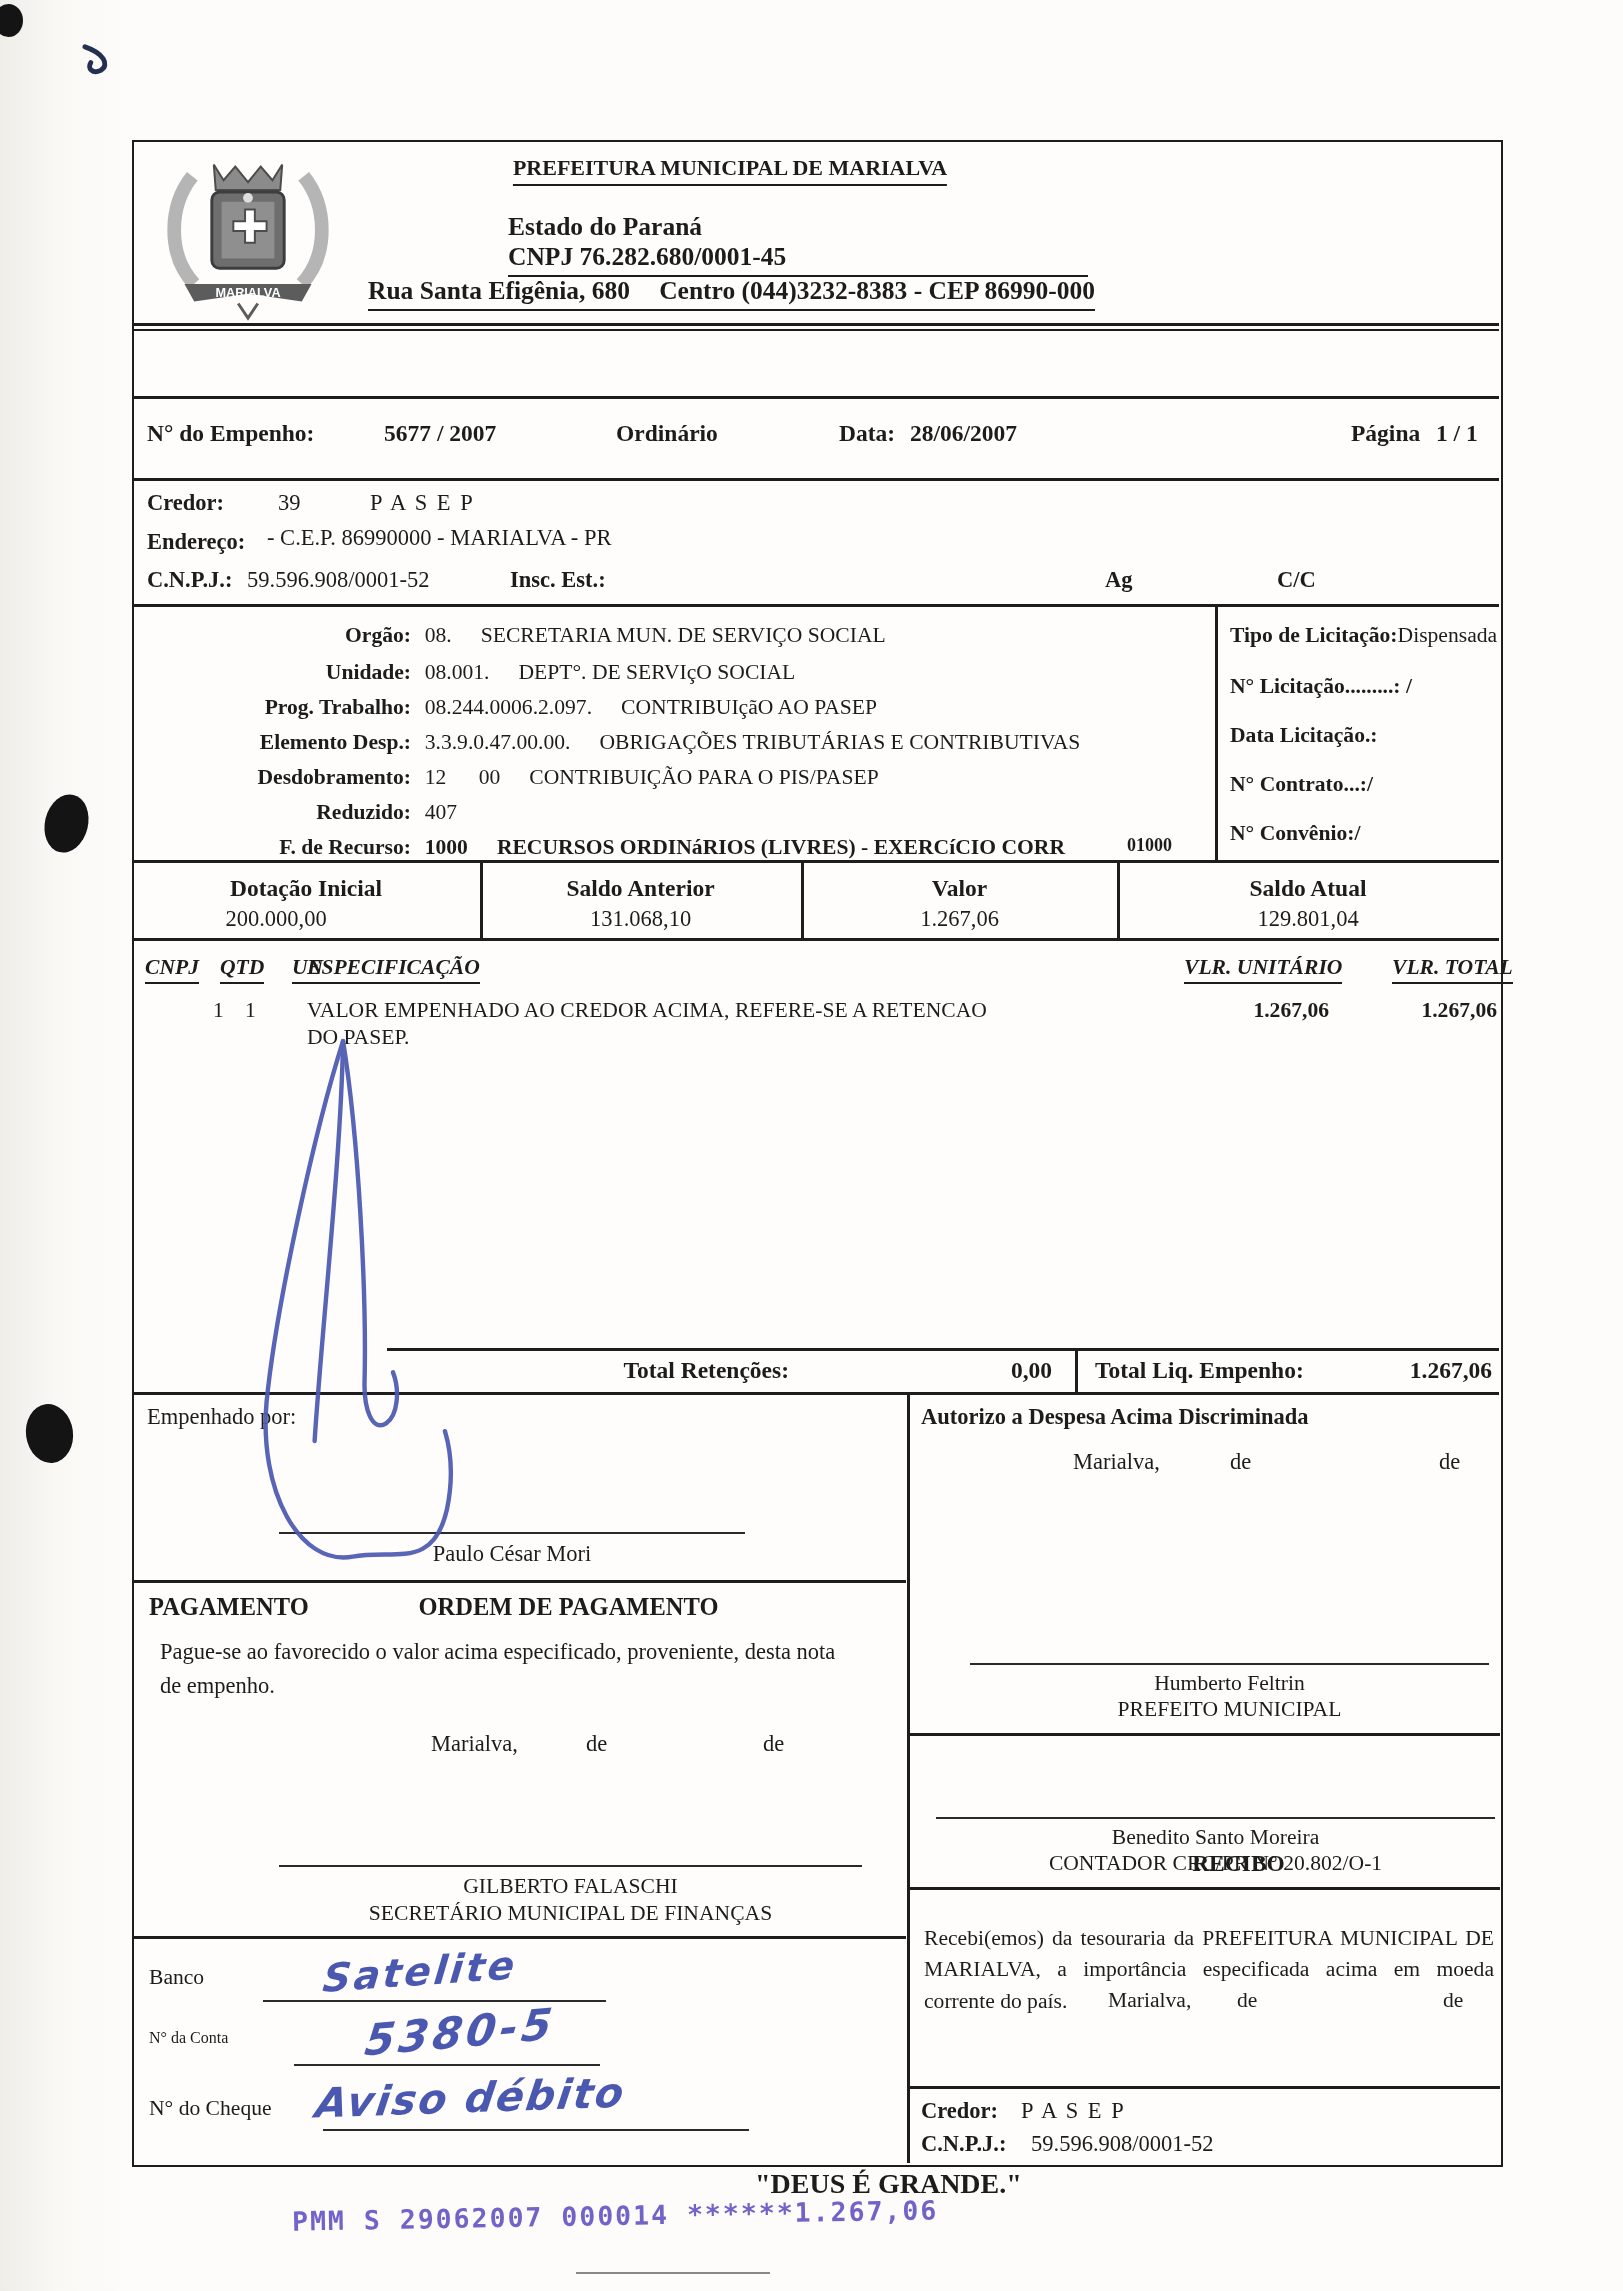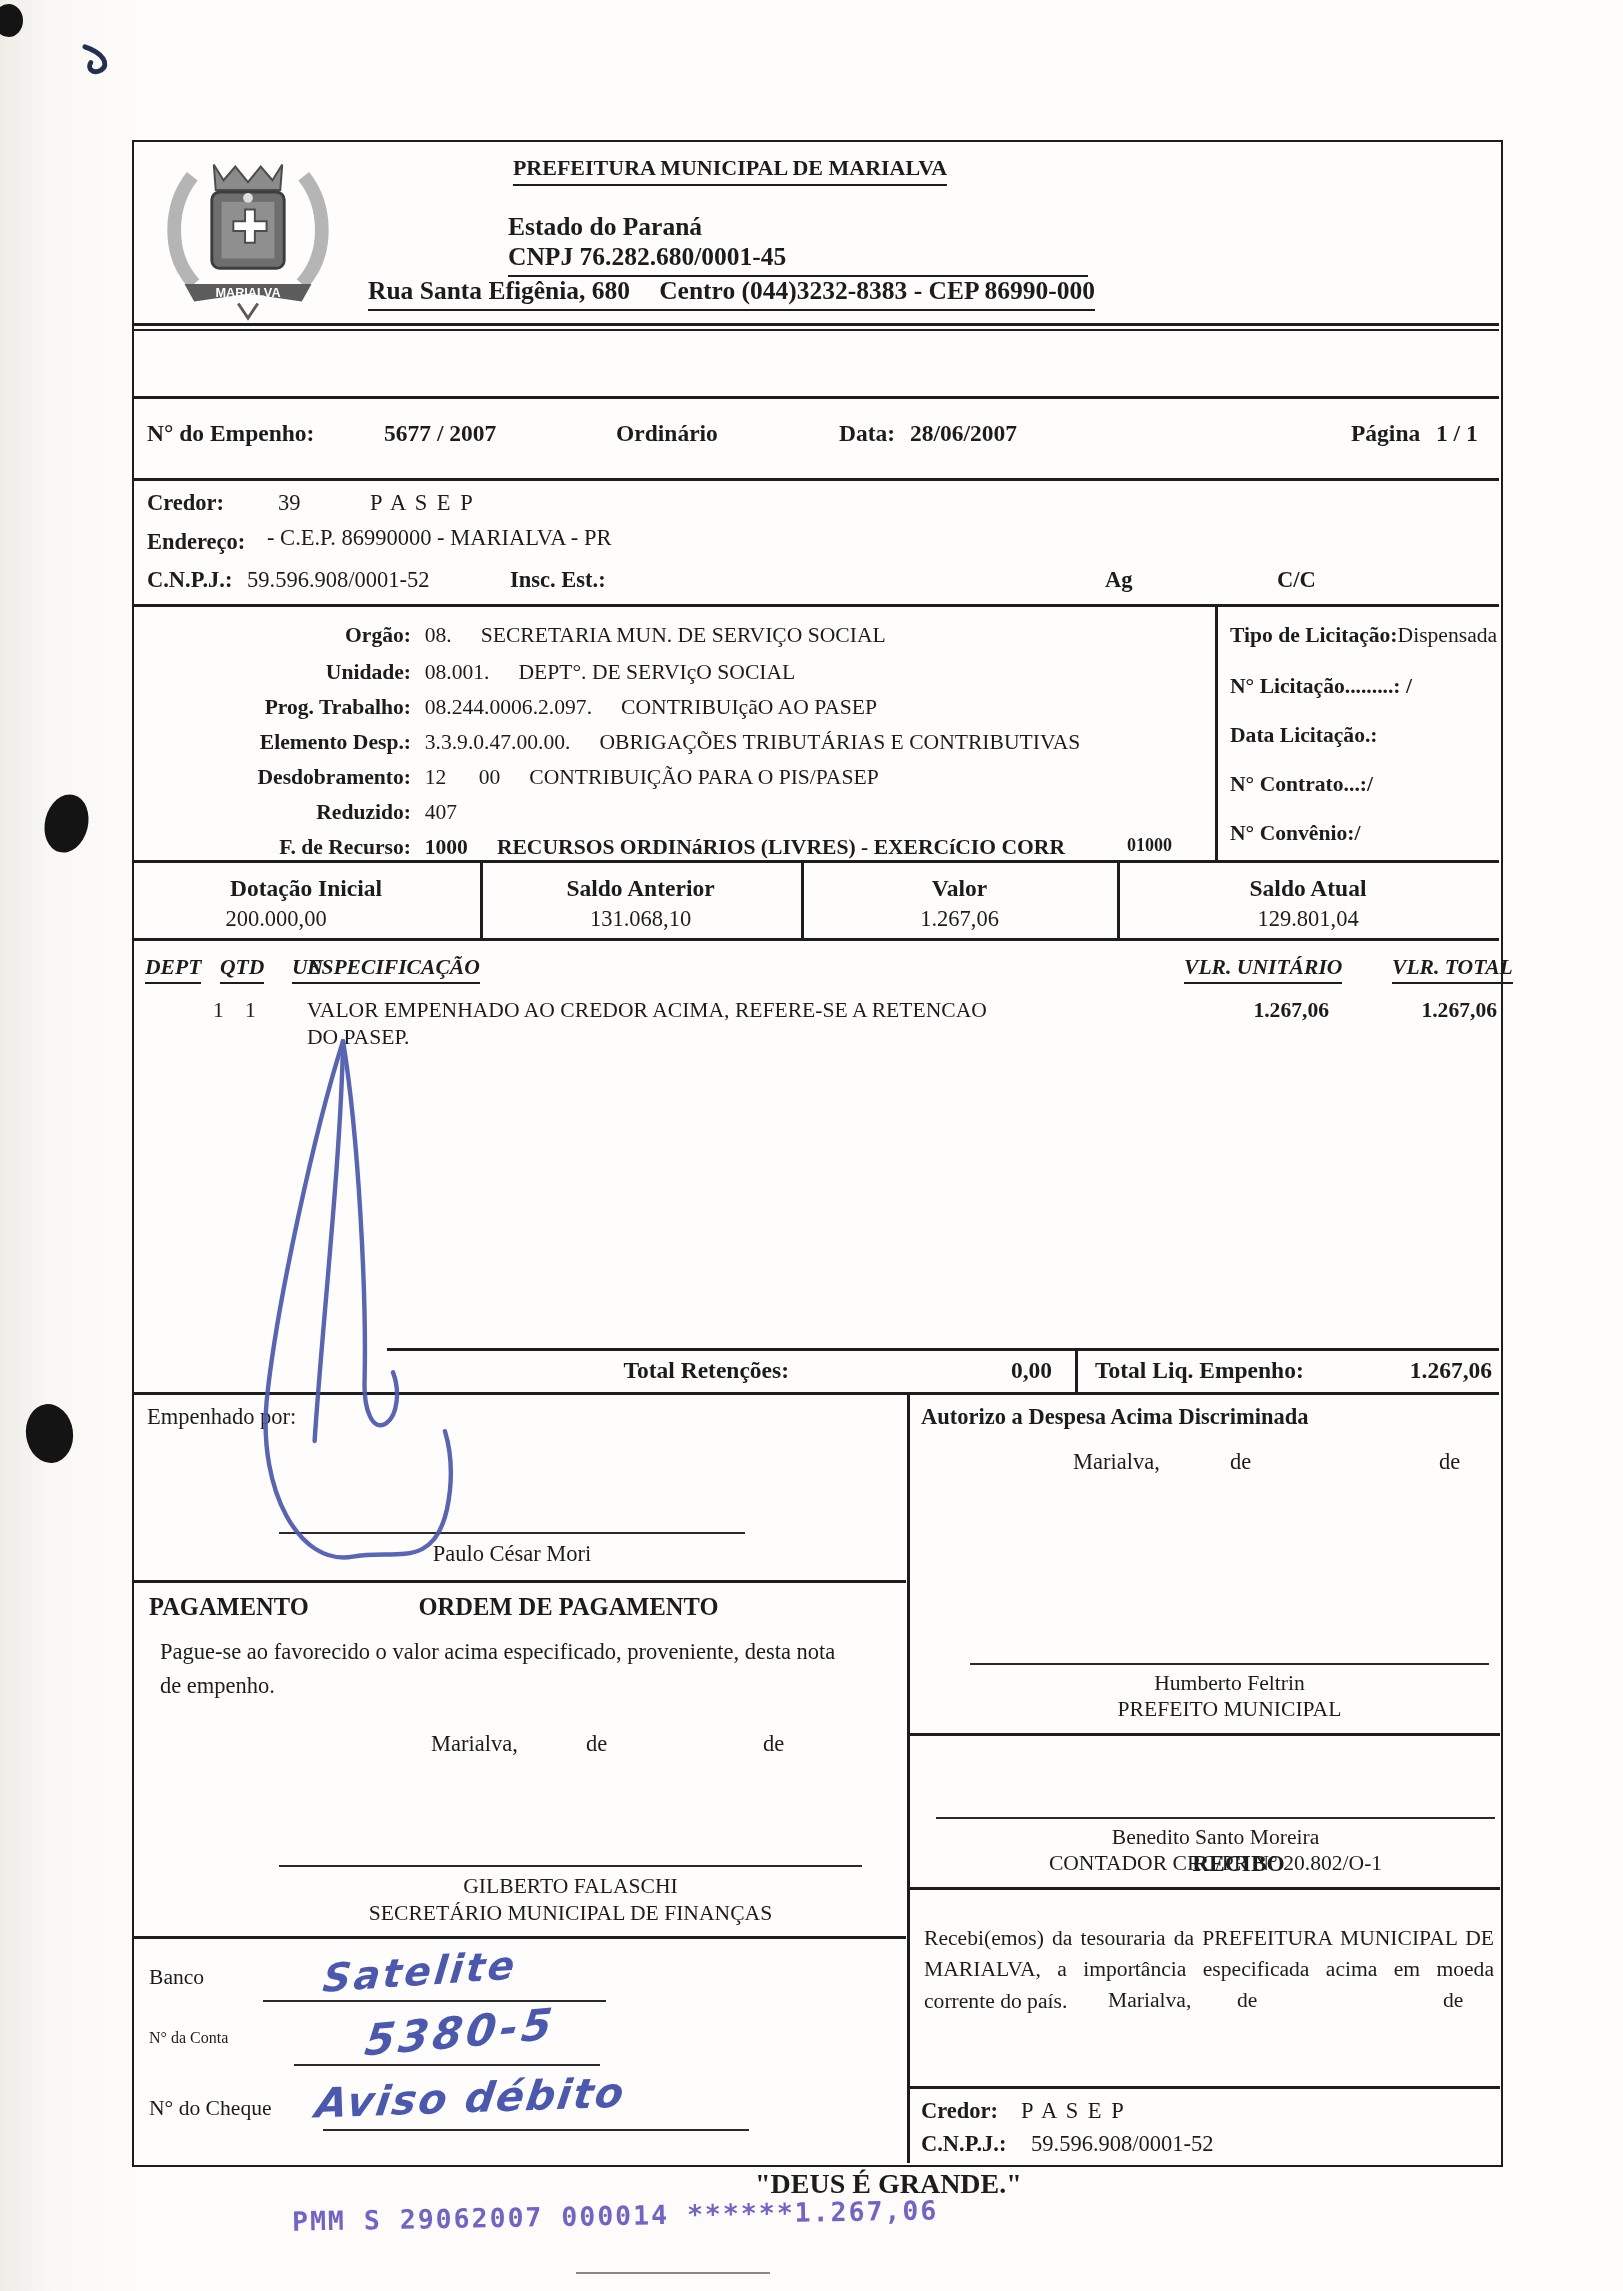--- a/index.html
+++ b/index.html
@@ -149,21 +149,21 @@
   <div class="dcell b" style="left:132px;top:875px;width:348px;font-size:23.5px;">Dotação Inicial</div>
   <div class="dcell b" style="left:480px;top:875px;width:321px;font-size:23.5px;">Saldo Anterior</div>
   <div class="dcell b" style="left:801px;top:875px;width:317px;font-size:23.5px;">Valor</div>
   <div class="dcell b" style="left:1117px;top:875px;width:382px;font-size:23.5px;">Saldo Atual</div>
   <div class="dcell" style="left:132px;top:906px;width:288px;font-size:22.5px;">200.000,00</div>
   <div class="dcell" style="left:480px;top:906px;width:321px;font-size:22.5px;">131.068,10</div>
   <div class="dcell" style="left:801px;top:906px;width:317px;font-size:22.5px;">1.267,06</div>
   <div class="dcell" style="left:1117px;top:906px;width:382px;font-size:22.5px;">129.801,04</div>
   <div class="hline" style="left:132px;top:938px;width:1367px;"></div>
 
-  <div class="abs ithead" style="left:145px;top:955px;">DEPT</div>
+  <div class="abs ithead" style="left:145px;top:955px;">CNPJ</div>
   <div class="abs ithead" style="left:220px;top:955px;">QTD</div>
   <div class="abs ithead" style="left:292px;top:955px;">UN</div>
   <div class="abs ithead" style="left:307px;top:955px;text-align:center;">ESPECIFICAÇÃO</div>
   <div class="abs ithead" style="left:1184px;top:955px;">VLR. UNITÁRIO</div>
   <div class="abs ithead" style="left:1392px;top:955px;">VLR. TOTAL</div>
 
   <div class="abs" style="left:213px;top:998px;font-size:21.6px;">1</div>
   <div class="abs" style="left:245px;top:998px;font-size:21.6px;">1</div>
   <div class="abs" style="left:307px;top:998px;font-size:21.6px;width:853px;">VALOR EMPENHADO AO CREDOR ACIMA, REFERE-SE A RETENCAO</div>
   <div class="abs" style="left:307px;top:1025px;font-size:21.6px;">DO PASEP.</div>

